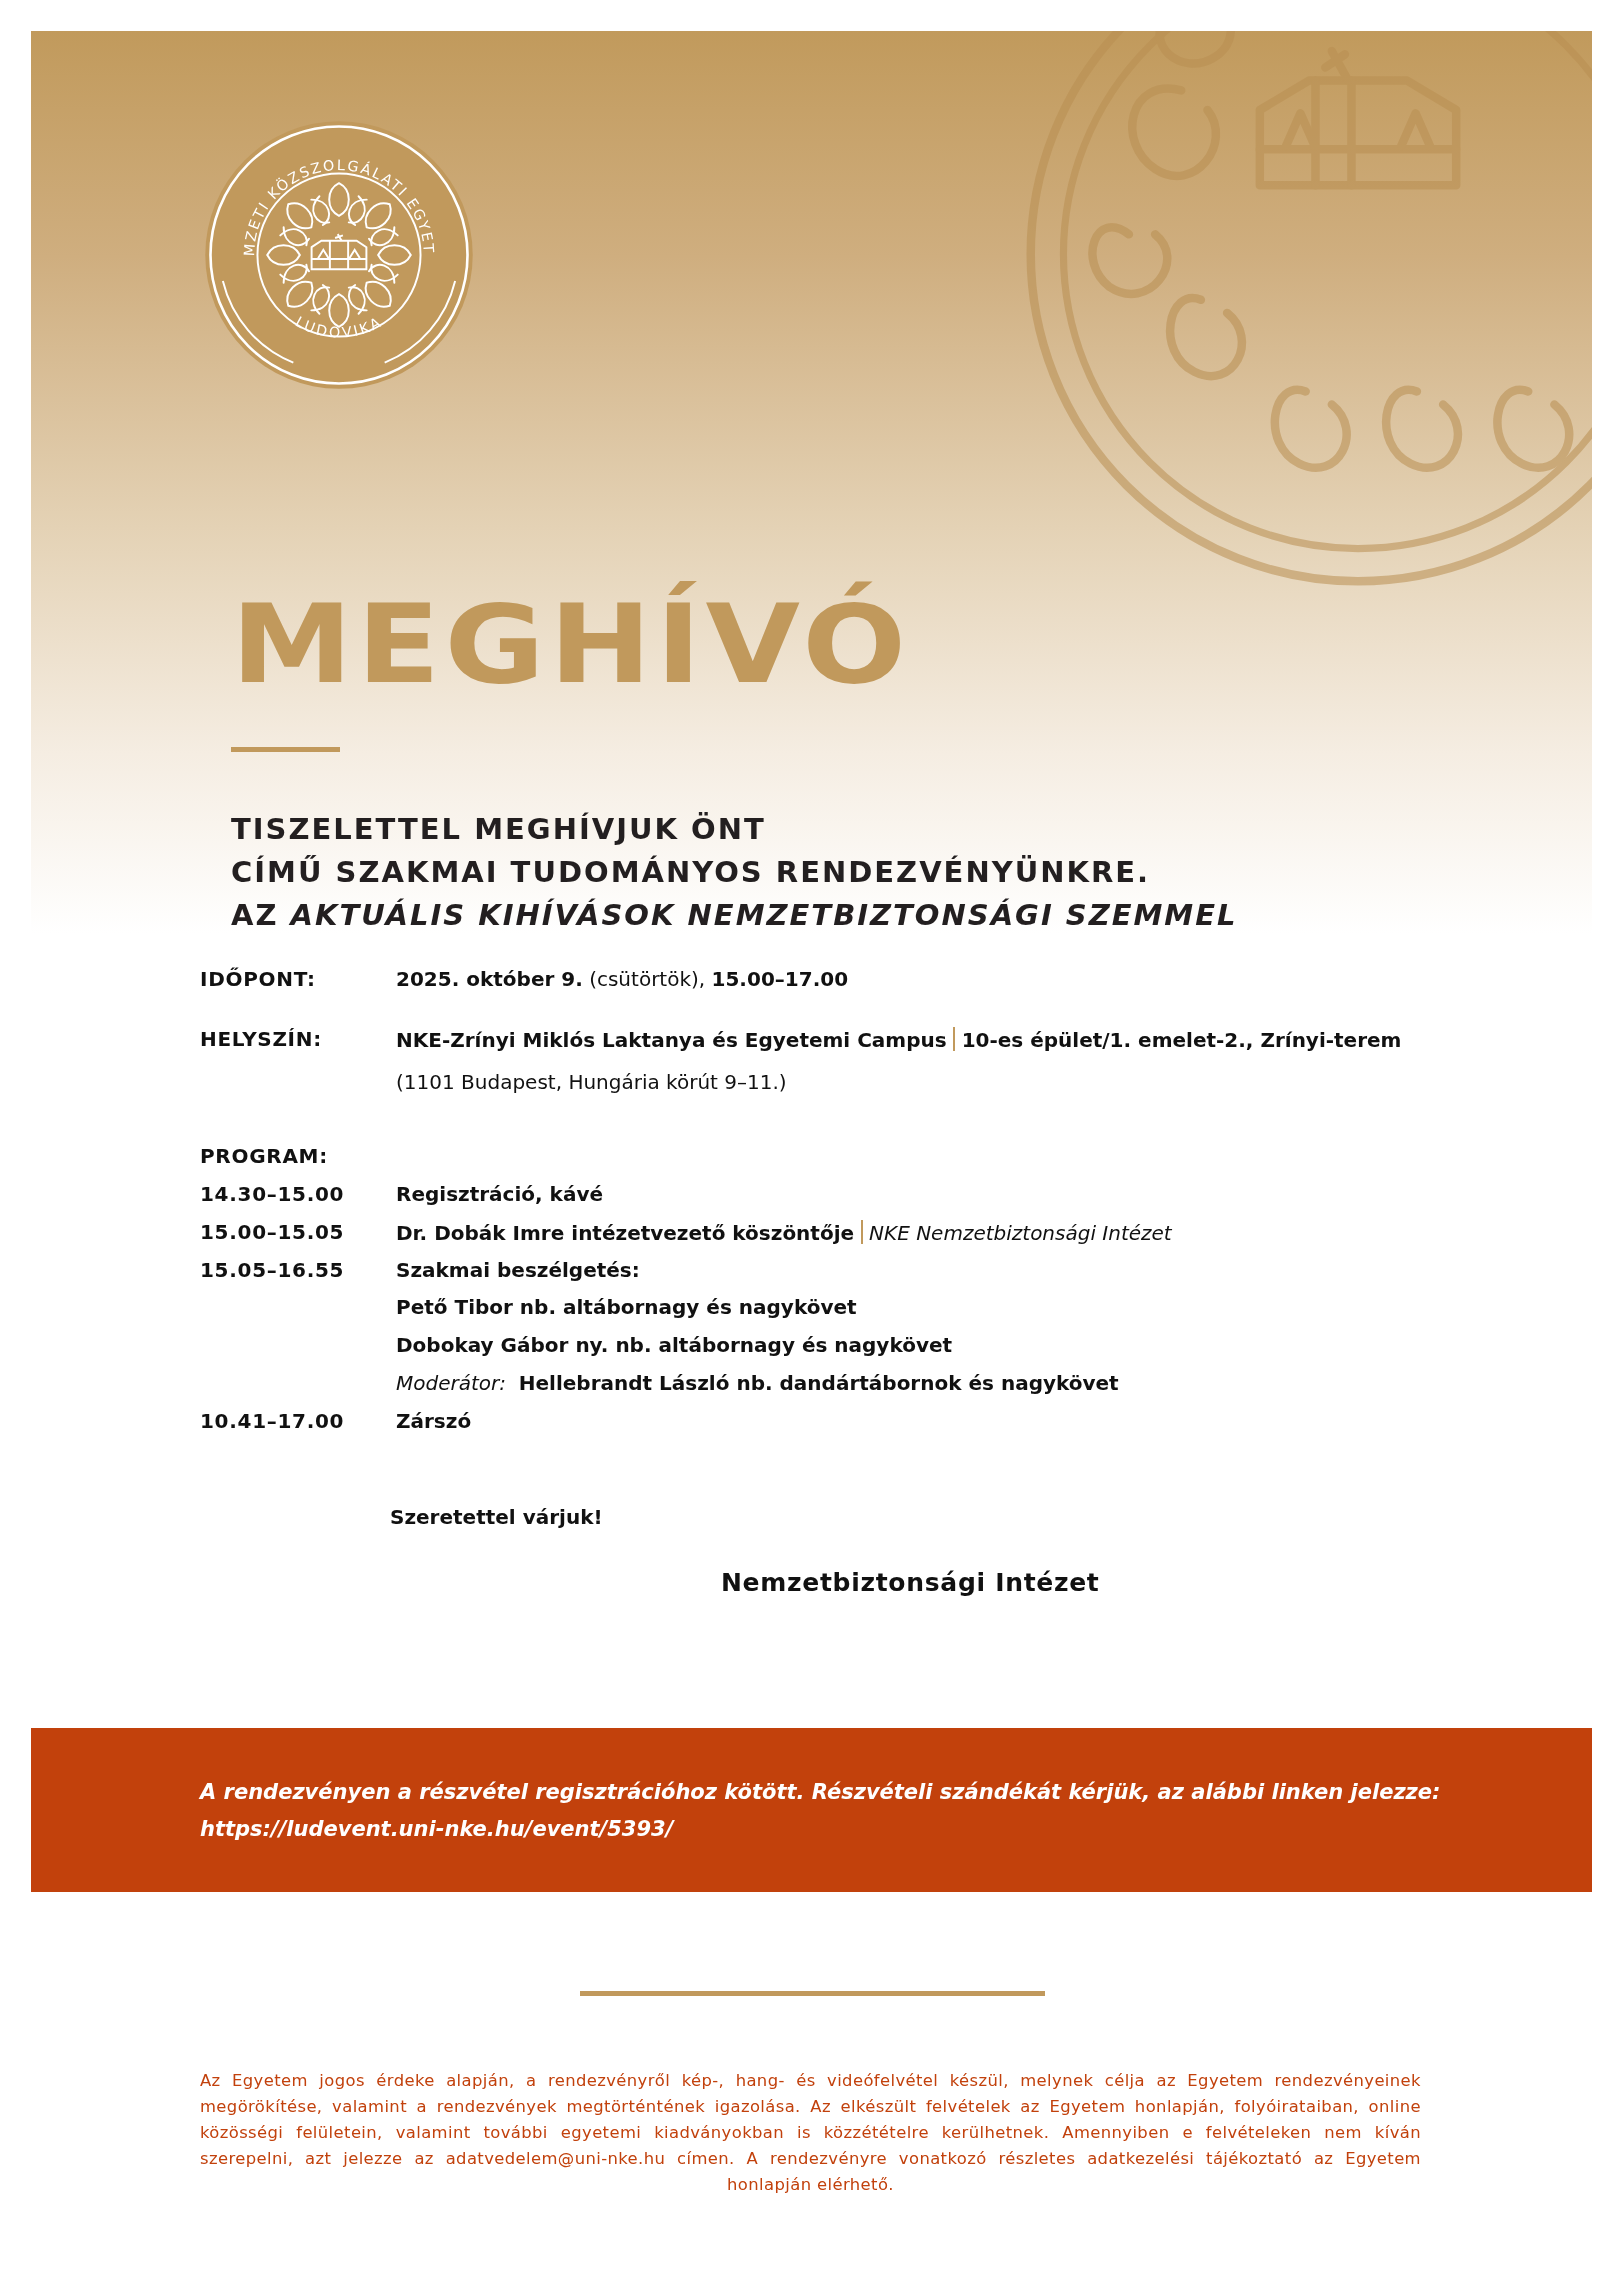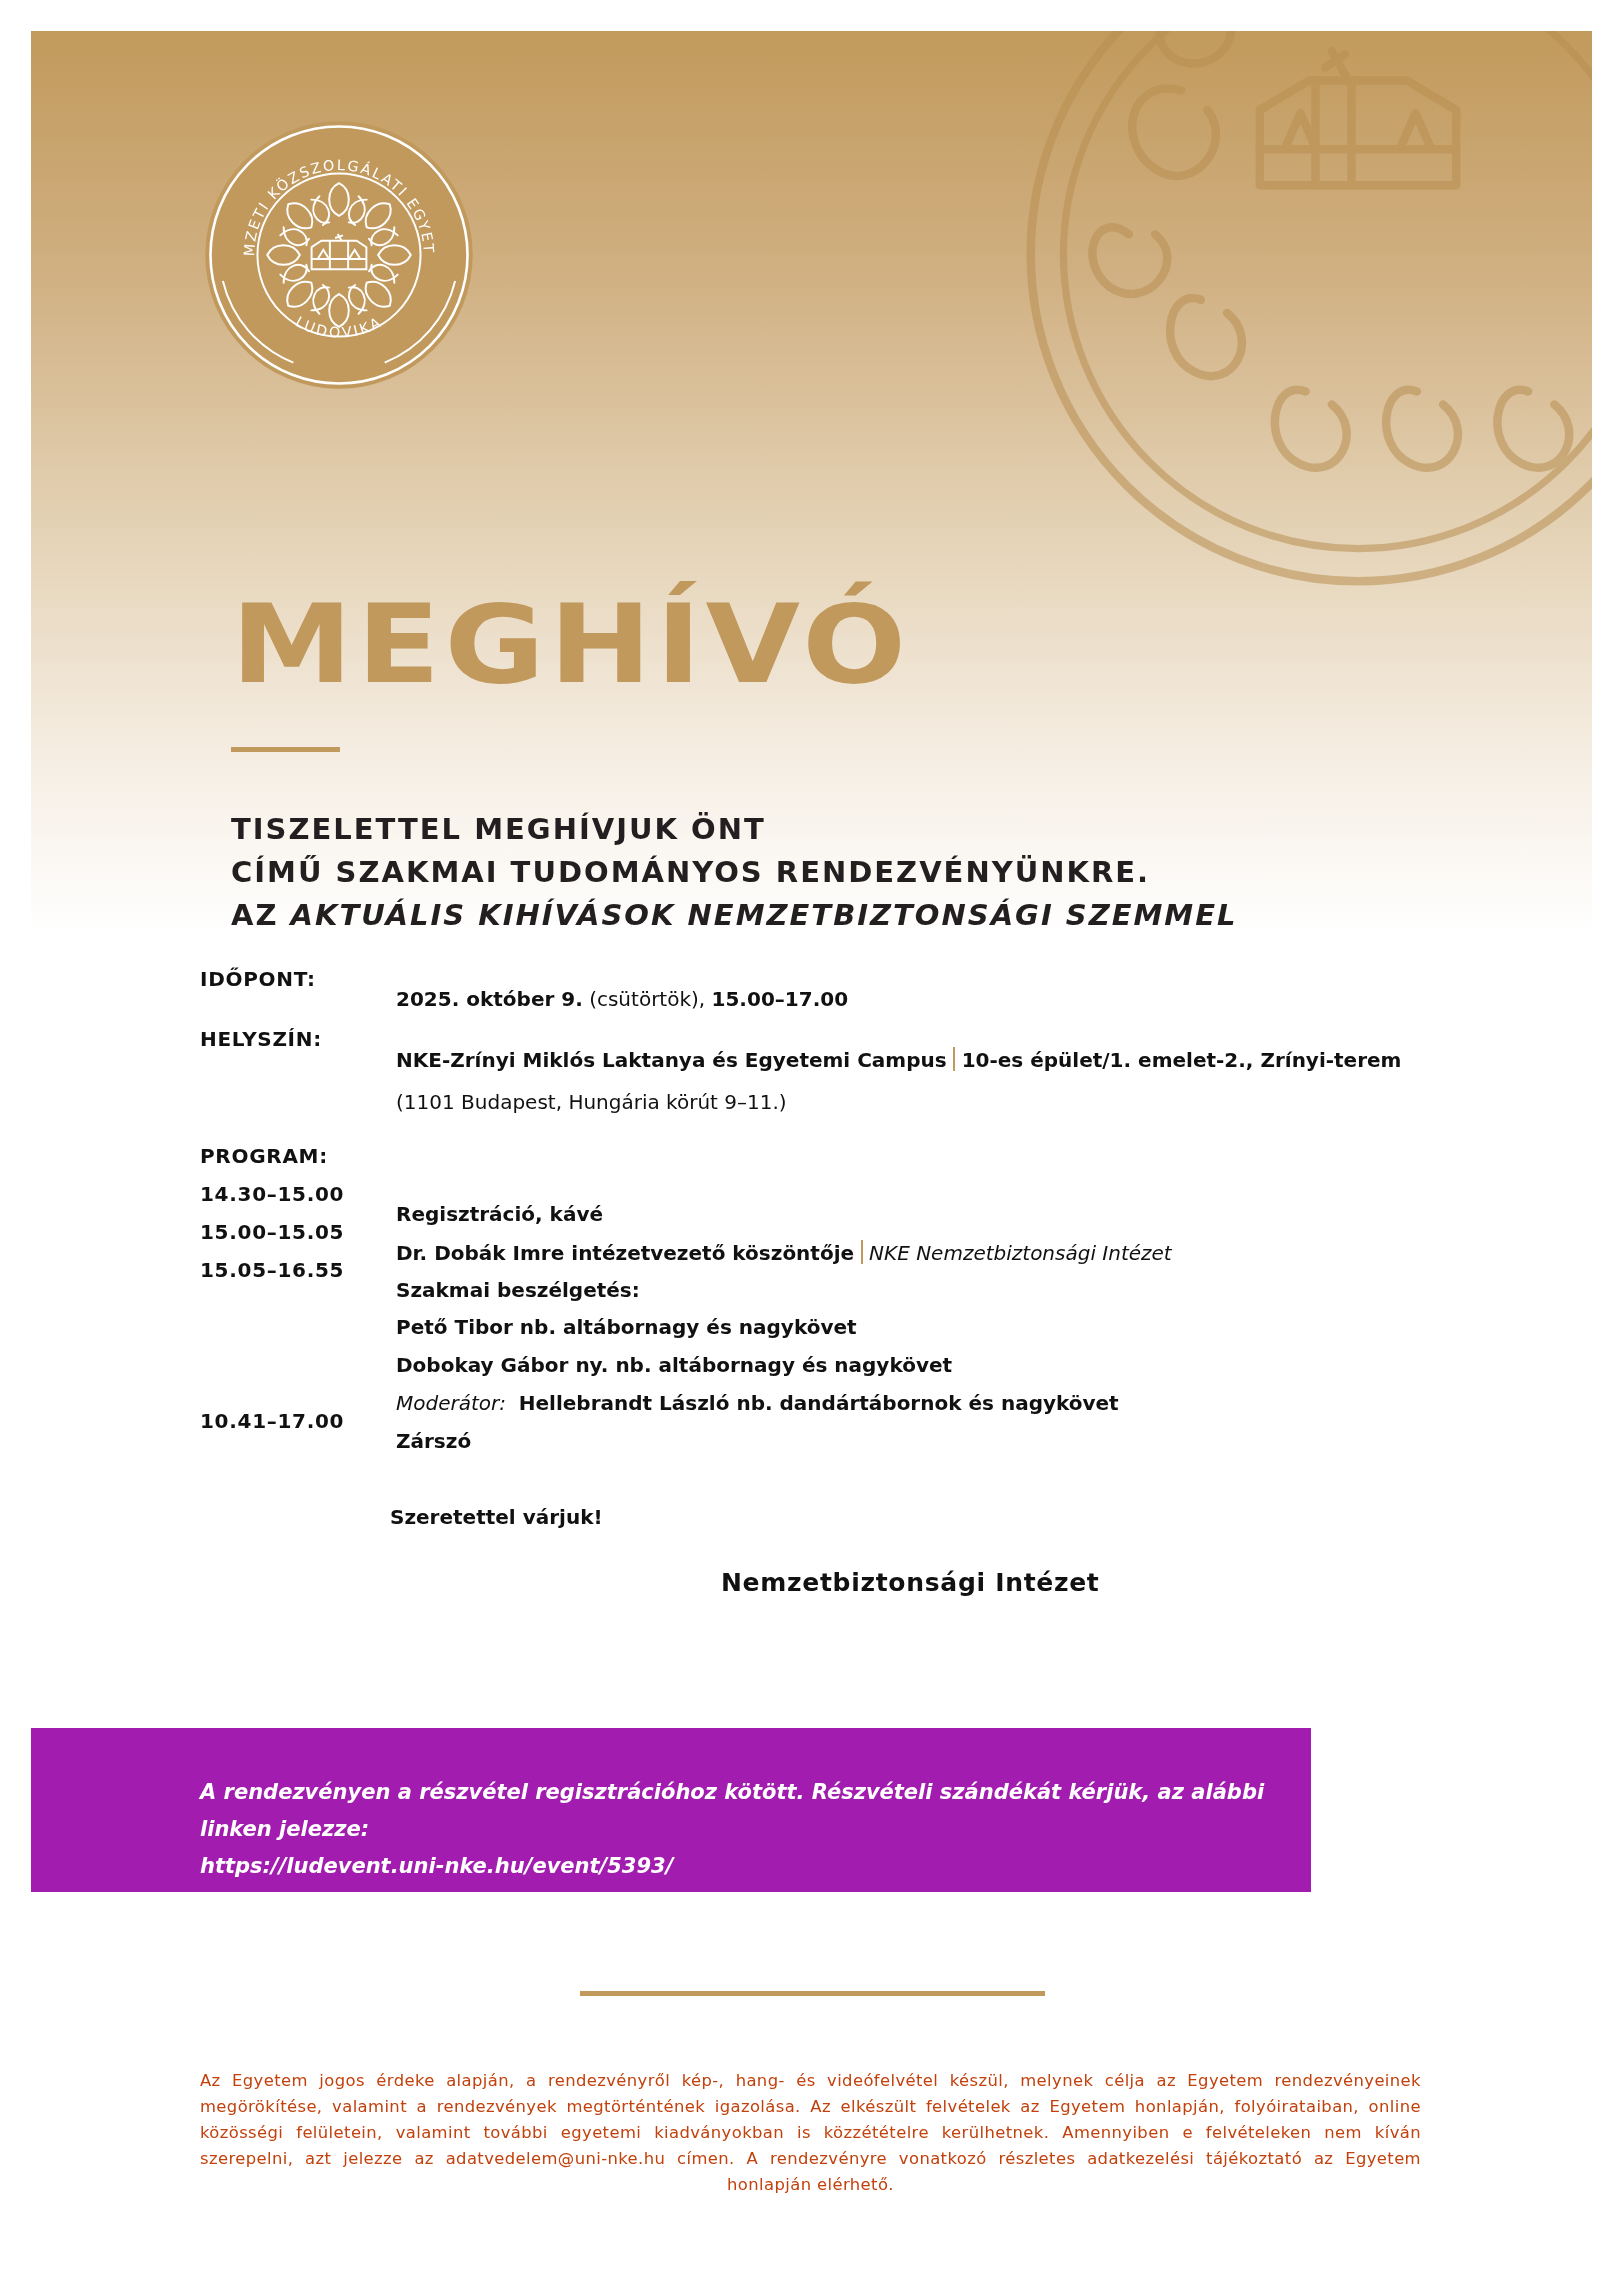--- a/index.html
+++ b/index.html
@@ -93,21 +93,20 @@
     .label {
       position: absolute;
       left: 0;
       font-weight: bold;
       letter-spacing: 0.7px;
     }
     .value {
       position: absolute;
       left: 196px;
       white-space: nowrap;
-      margin-top: 20px;
     }
     .b { font-weight: bold; }
     .light { font-weight: normal; }
     .i { font-style: italic; text-align: center; }
     .sep {
       display: inline-block;
       width: 2px;
       height: 23.6px;
       background: #c1995c;
       vertical-align: -3.9px;
@@ -127,23 +126,23 @@
       top: 1568px;
       font-family: "DejaVu Sans", sans-serif;
       font-size: 25px;
       font-weight: bold;
       letter-spacing: 0.7px;
     }
     .banner {
       position: absolute;
       left: 31px;
       top: 1728px;
-      width: 1280px;
+      width: 1561px;
       height: 164px;
-      background: #a21caf;
+      background: #c2410c;
     }
     .banner-text {
       position: absolute;
       left: 169px;
       top: 46px;
       font-family: "DejaVu Sans", sans-serif;
       font-size: 21px;
       font-style: italic;
       font-weight: bold;
       color: #ffffff;

